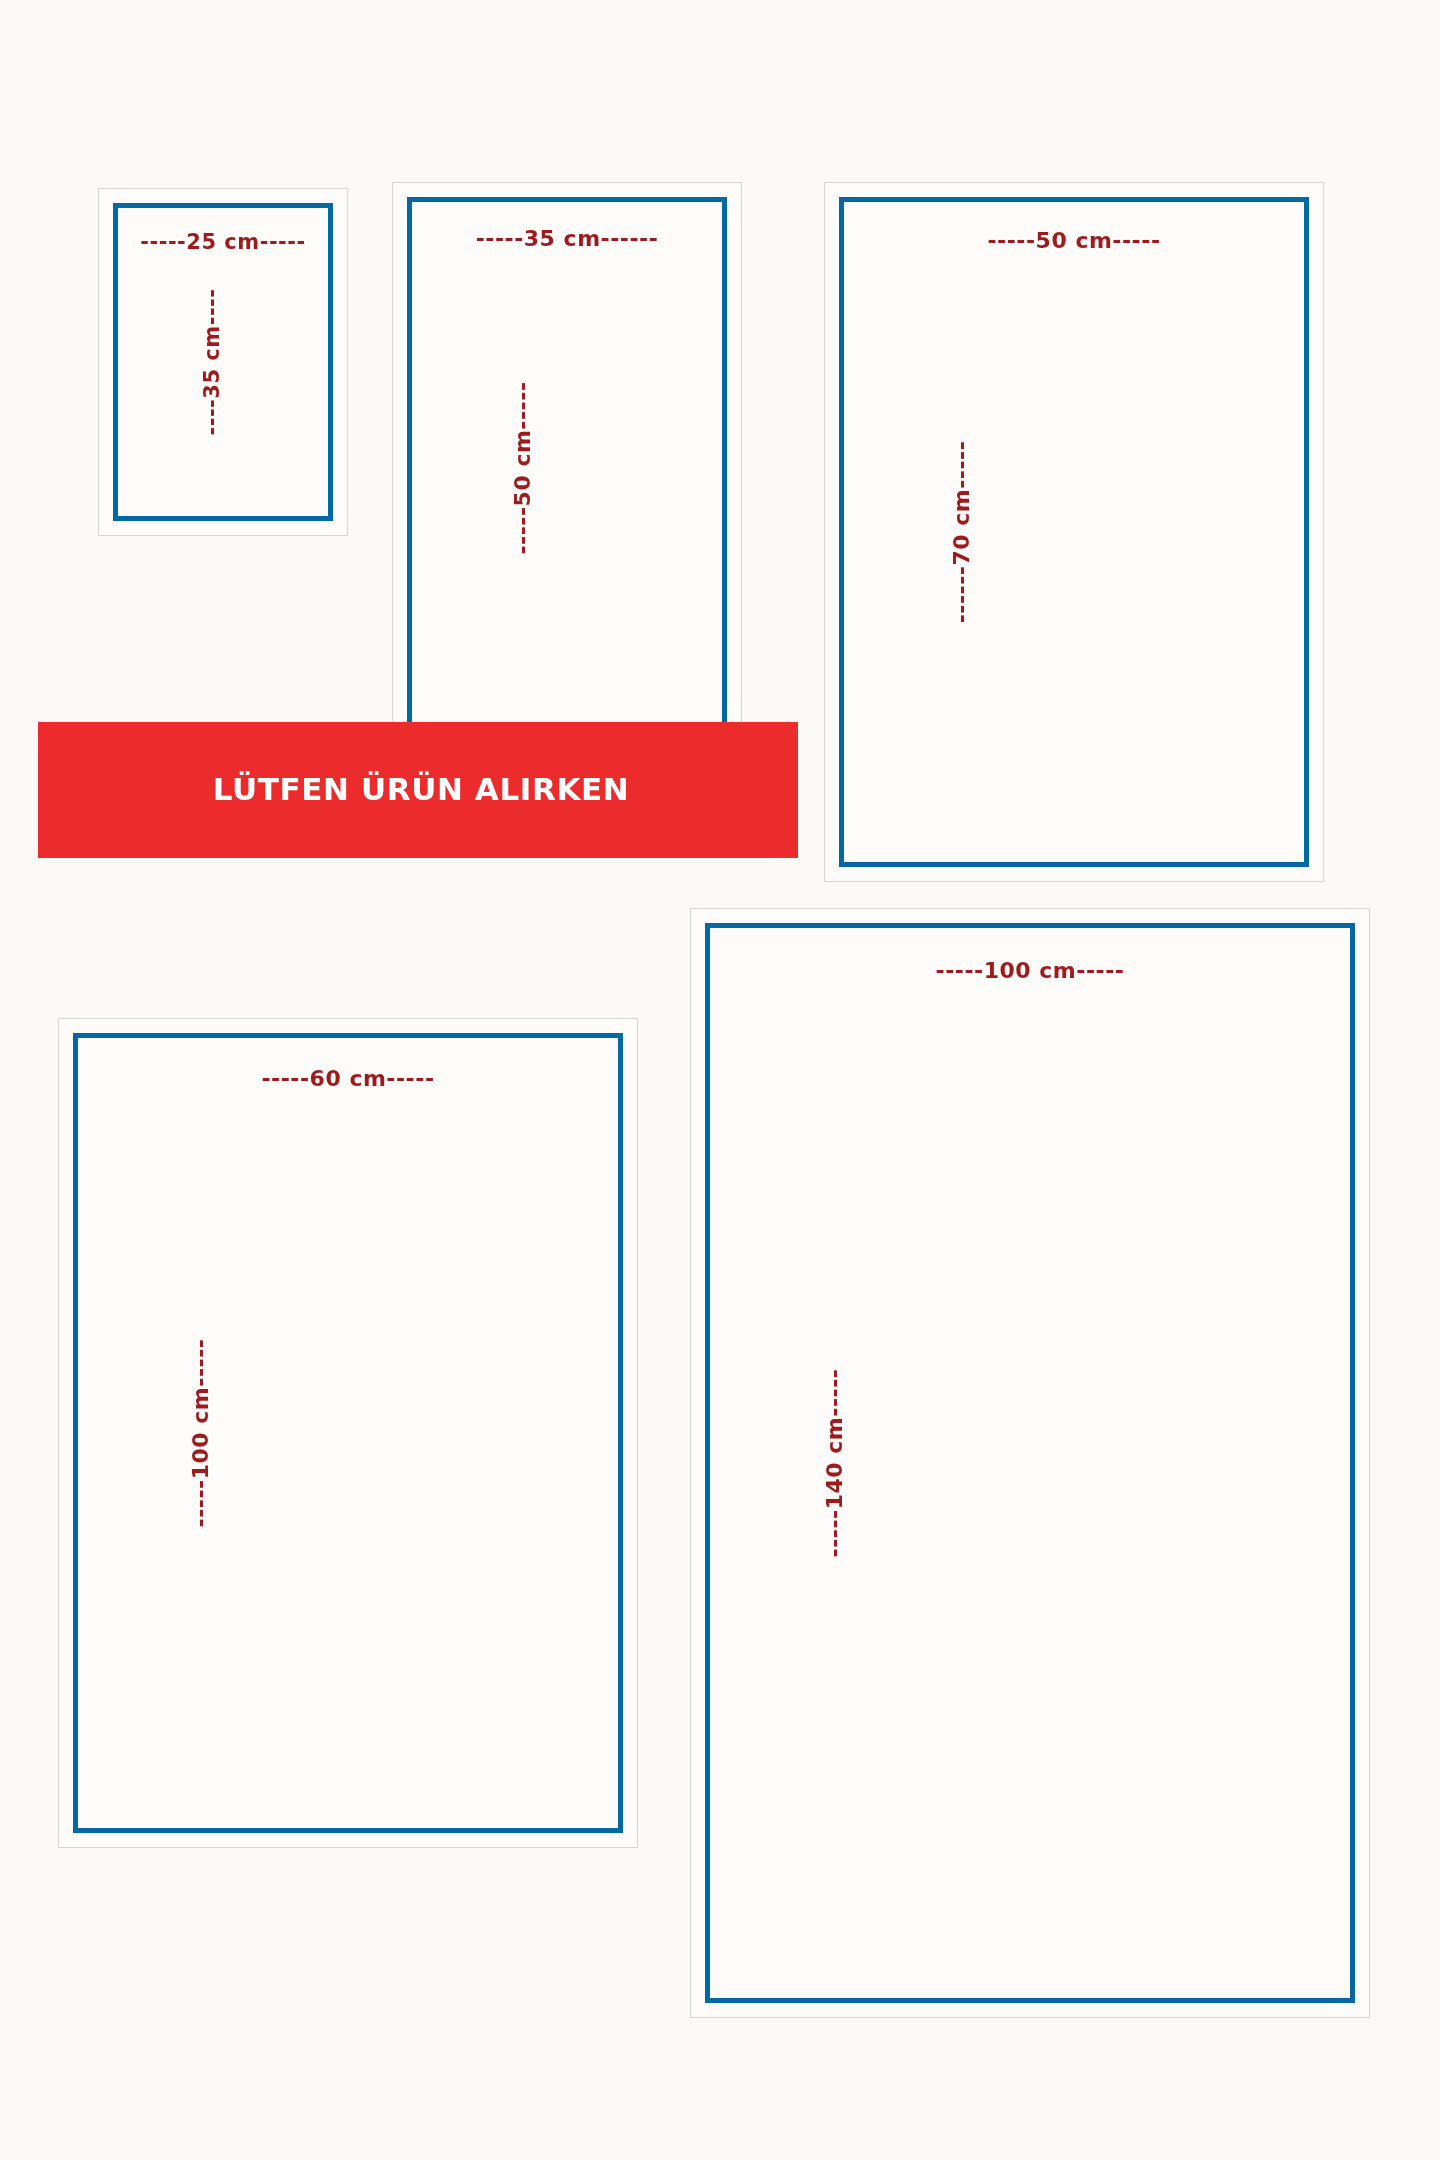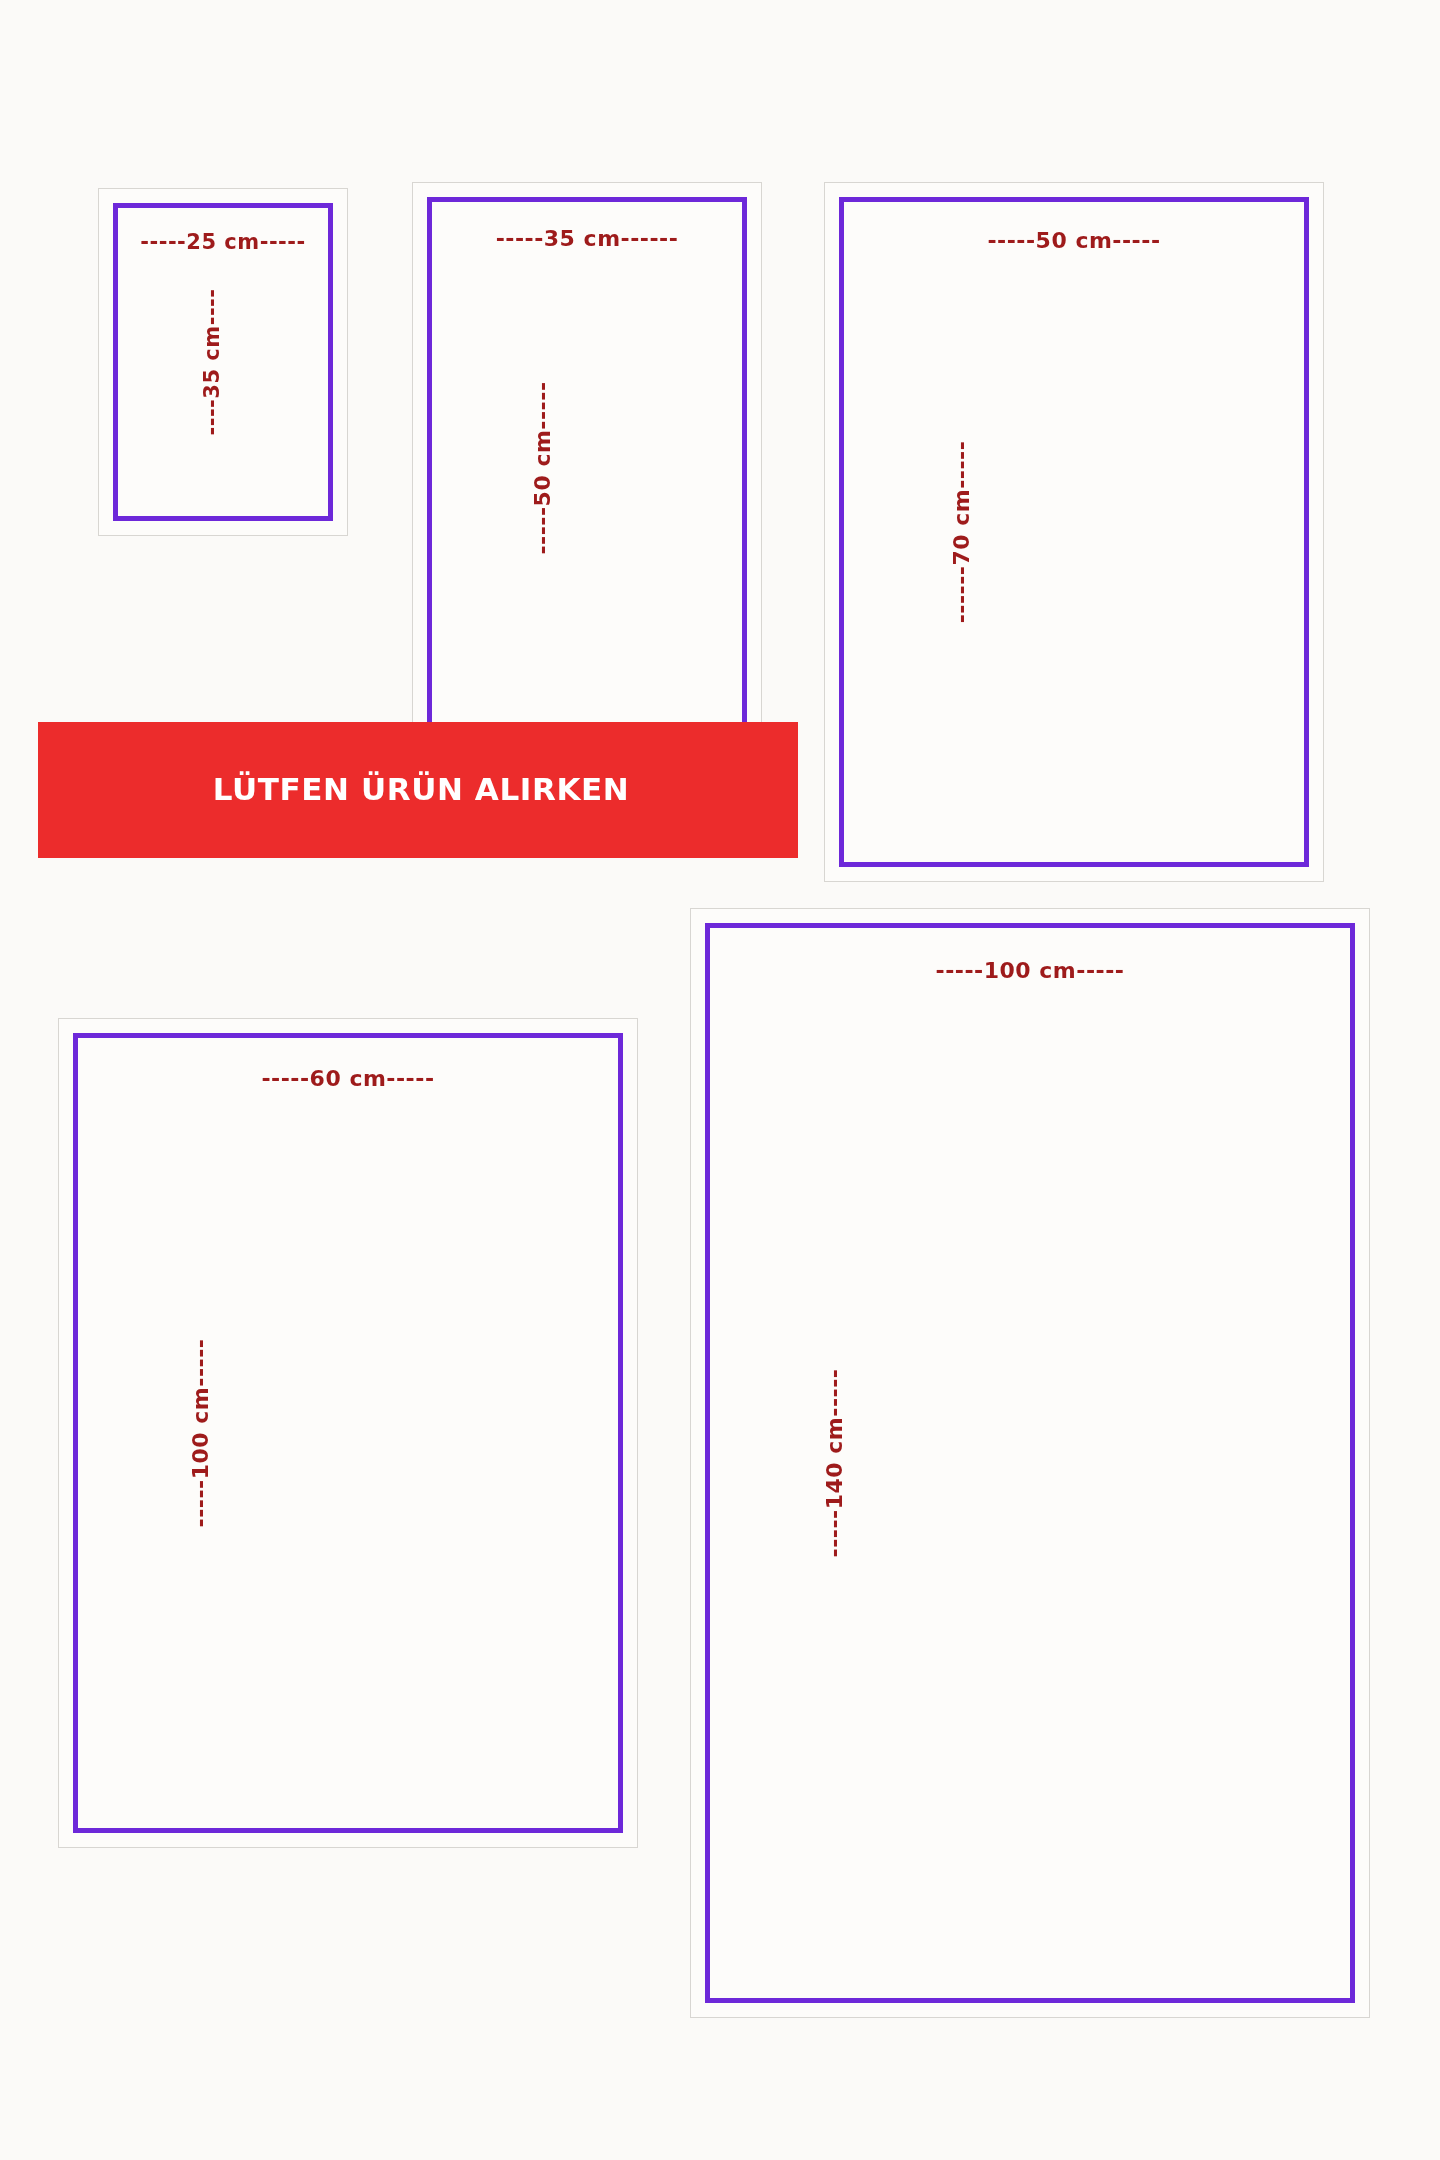--- a/index.html
+++ b/index.html
@@ -24,21 +24,21 @@
   .sample {
     position: absolute;
     background: #fdfcfa;
     border: 1px solid #d8d6d2;
     box-sizing: border-box;
     padding: 14px;
   }
   .sample .panel {
     width: 100%;
     height: 100%;
-    border: 5px solid #6d28d9;
+    border: 5px solid #0369a1;
     background: #fdfcfa;
     box-sizing: border-box;
     position: relative;
   }
   
   .dim {
     position: absolute;
     color: #9e1b1b;
     font-weight: bold;
     letter-spacing: 0.5px;
@@ -84,21 +84,21 @@
 
   <div class="sample" style="left:98px; top:188px; width:250px; height:348px;">
     <div class="panel">
       <div class="dim top" style="top:22px; font-size:21px;">-----25 cm-----</div>
       <div class="dim side" style="left:20px; top:50%; transform:translateY(-50%); font-size:21px;">
         <span>----35 cm----</span>
       </div>
     </div>
   </div>
 
-  <div class="sample" style="left:412px; top:182px; width:350px; height:572px;">
+  <div class="sample" style="left:392px; top:182px; width:350px; height:572px;">
     <div class="panel">
       <div class="dim top" style="top:24px; font-size:22px;">-----35 cm------</div>
       <div class="dim side" style="left:24px; top:50%; transform:translateY(-50%); font-size:22px;">
         <span>-----50 cm-----</span>
       </div>
     </div>
   </div>
 
   <div class="sample" style="left:824px; top:182px; width:500px; height:700px;">
     <div class="panel">

